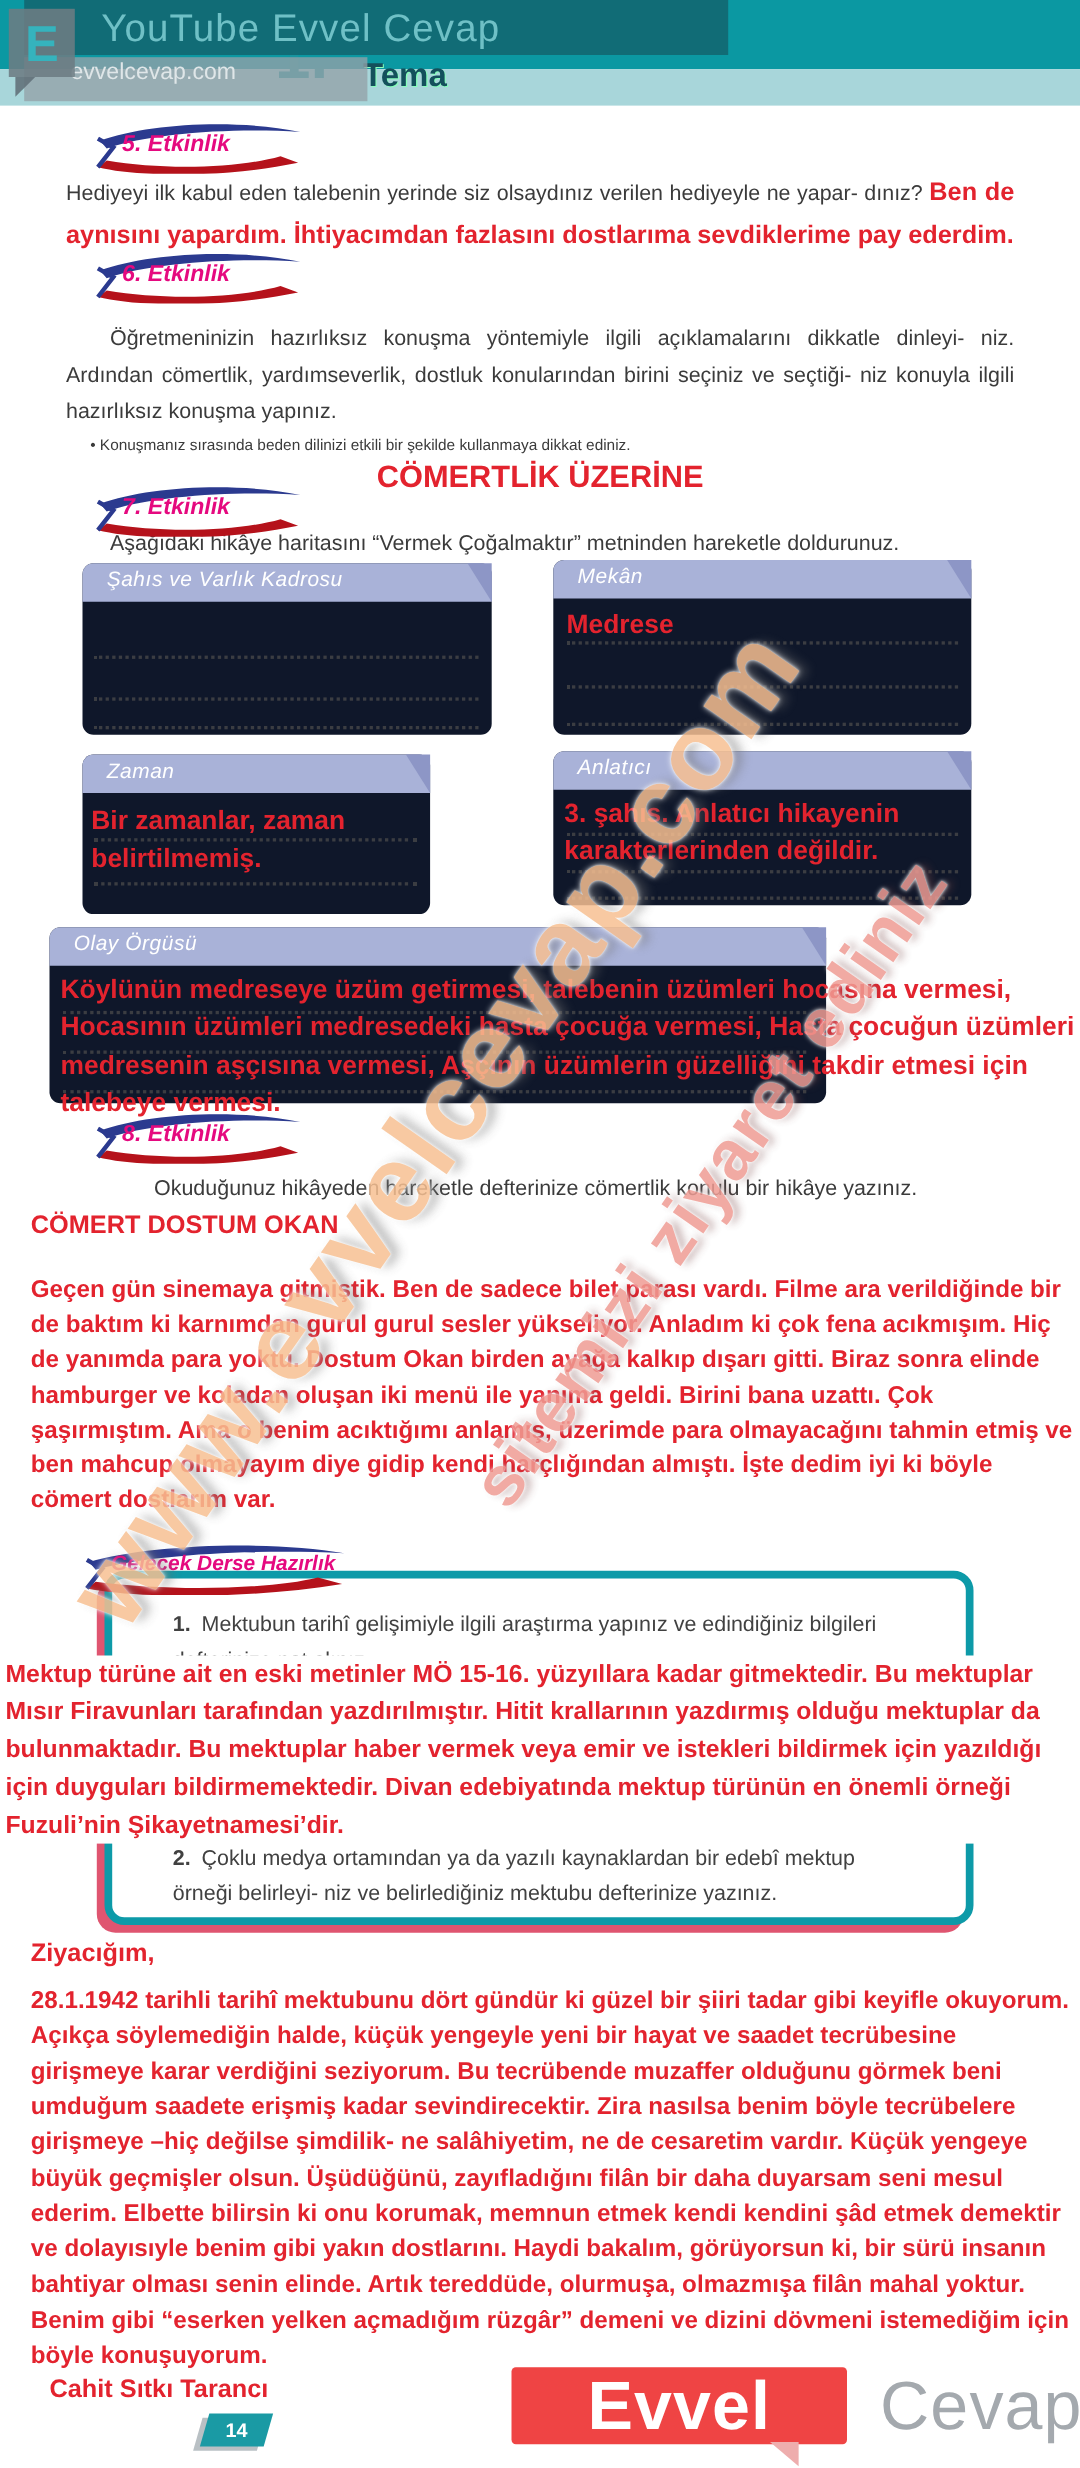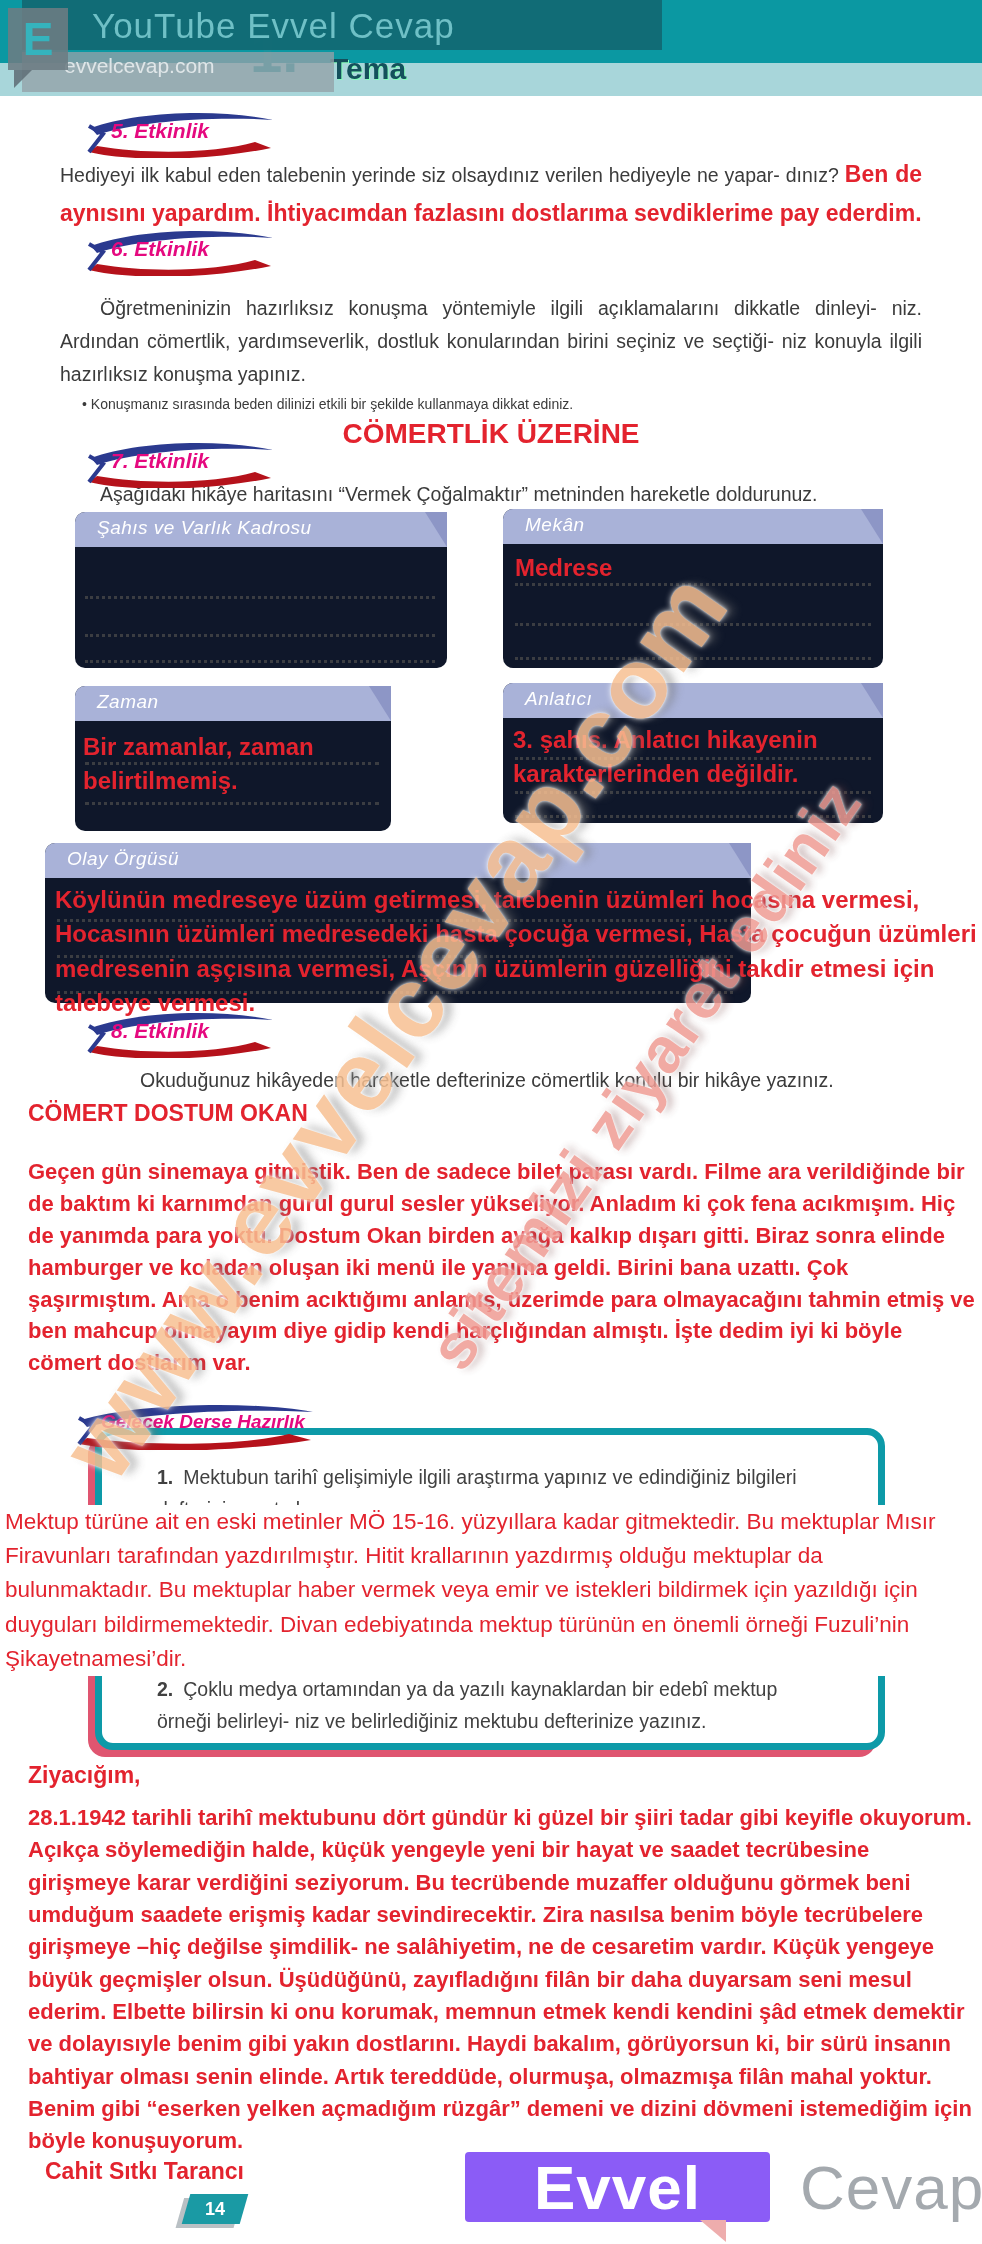--- a/index.html
+++ b/index.html
@@ -38,30 +38,30 @@
   .smbox .bar span{position:absolute;left:22px;top:5px;font-size:19px;color:#fff;font-style:italic;letter-spacing:.5px;}
   .smbox .fold{position:absolute;right:0;top:0;width:0;height:0;border-left:22px solid transparent;border-top:35px solid #8d96c6;}
   .dot{position:absolute;border-bottom:3px dotted #4a4a4a;opacity:.75;}
   .smbox .ans{position:absolute;font-size:24px;font-weight:bold;color:#e3232e;line-height:1.43;z-index:2;}
   
   .prep-box{position:absolute;left:95px;top:1428px;width:776px;height:308px;border:7px solid #0d9aa8;border-radius:18px;
             box-shadow:-8px 8px 0 -1px #df5570;background:#fff;}
   .prep-item{position:absolute;font-size:19.5px;line-height:1.65;color:#414141;}
   .prep-item b{padding-right:10px;}
   .prep-answer{position:absolute;left:5px;top:1505px;width:968px;background:#fff;z-index:3;
-               font-size:22.5px;font-weight:normal;color:#e3232e;line-height:1.52;}
+               font-size:22.5px;font-weight:bold;color:#e3232e;line-height:1.52;}
   
   .salutation{position:absolute;left:28px;top:1762px;font-size:23px;font-weight:bold;color:#e3232e;}
   .letter-body{position:absolute;left:28px;top:1802px;width:945px;font-size:22px;font-weight:bold;color:#e3232e;line-height:1.47;}
   
   .author{position:absolute;left:45px;top:2158px;font-size:23px;font-weight:bold;color:#e3232e;}
   .page-badge{position:absolute;left:186px;top:2194px;width:58px;height:30px;background:#1a9aa4;transform:skewX(-16deg);
               box-shadow:-5px 4px 0 #b9c0c4;z-index:2;}
   .page-badge span{display:block;transform:skewX(16deg);text-align:center;line-height:30px;color:#fff;font-size:18px;font-weight:bold;}
-  .logo-evvel{position:absolute;left:465px;top:2152px;width:305px;height:70px;background:#8b5cf6;border-radius:4px;
+  .logo-evvel{position:absolute;left:465px;top:2152px;width:305px;height:70px;background:#ef4444;border-radius:4px;
               display:flex;align-items:center;justify-content:center;}
   .logo-evvel span{font-size:62px;font-weight:bold;color:#fff;letter-spacing:1px;}
   .logo-tail{position:absolute;left:700px;top:2220px;width:0;height:0;border-right:26px solid #eeadad;border-bottom:22px solid transparent;}
   .logo-cevap{position:absolute;left:800px;top:2152px;font-size:62px;color:#a4a9ae;letter-spacing:1px;}
   
   .wm-diag{position:absolute;z-index:9;pointer-events:none;white-space:nowrap;font-weight:bold;opacity:.85;}
   .wm-orange{left:395px;top:1025px;font-size:100px;letter-spacing:3px;color:#f7c092;
              transform:translate(-50%,-50%) rotate(-55deg);
              text-shadow:0 0 2px #fff,0 0 6px #fff,6px 6px 10px rgba(110,110,110,.55);}
   .wm-red{left:645px;top:1075px;font-size:64px;letter-spacing:2px;color:#ef9c94;

